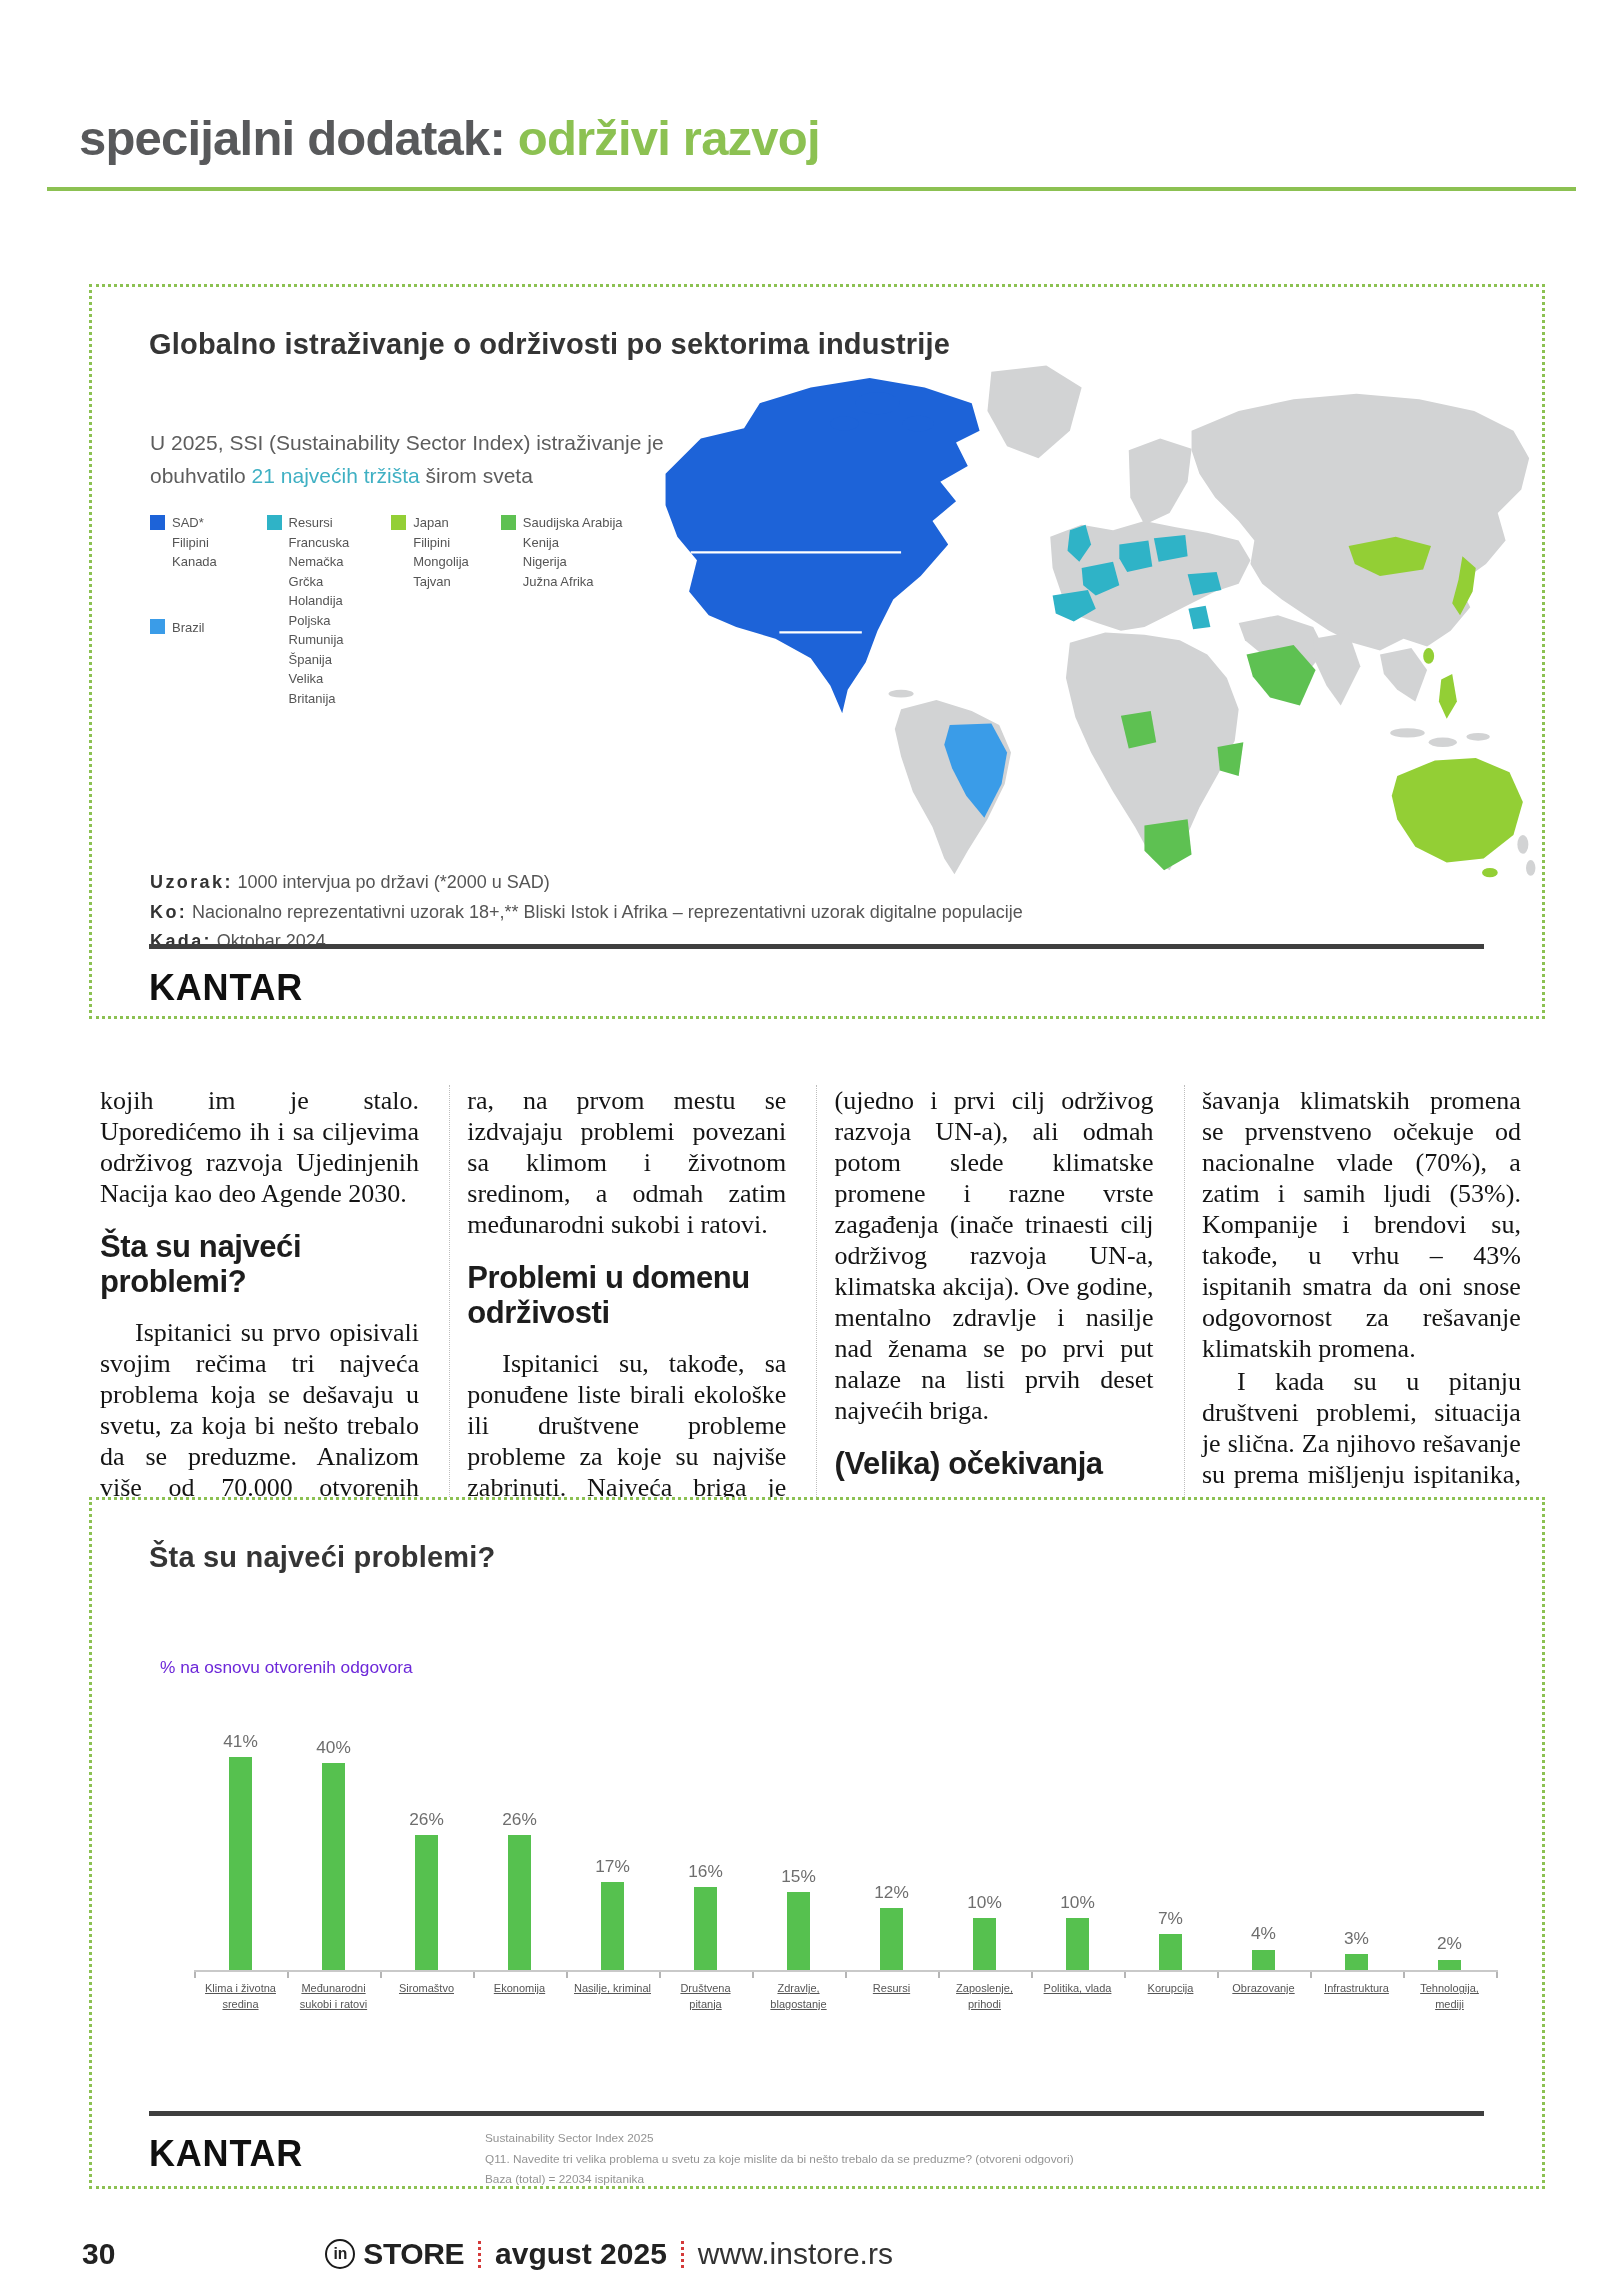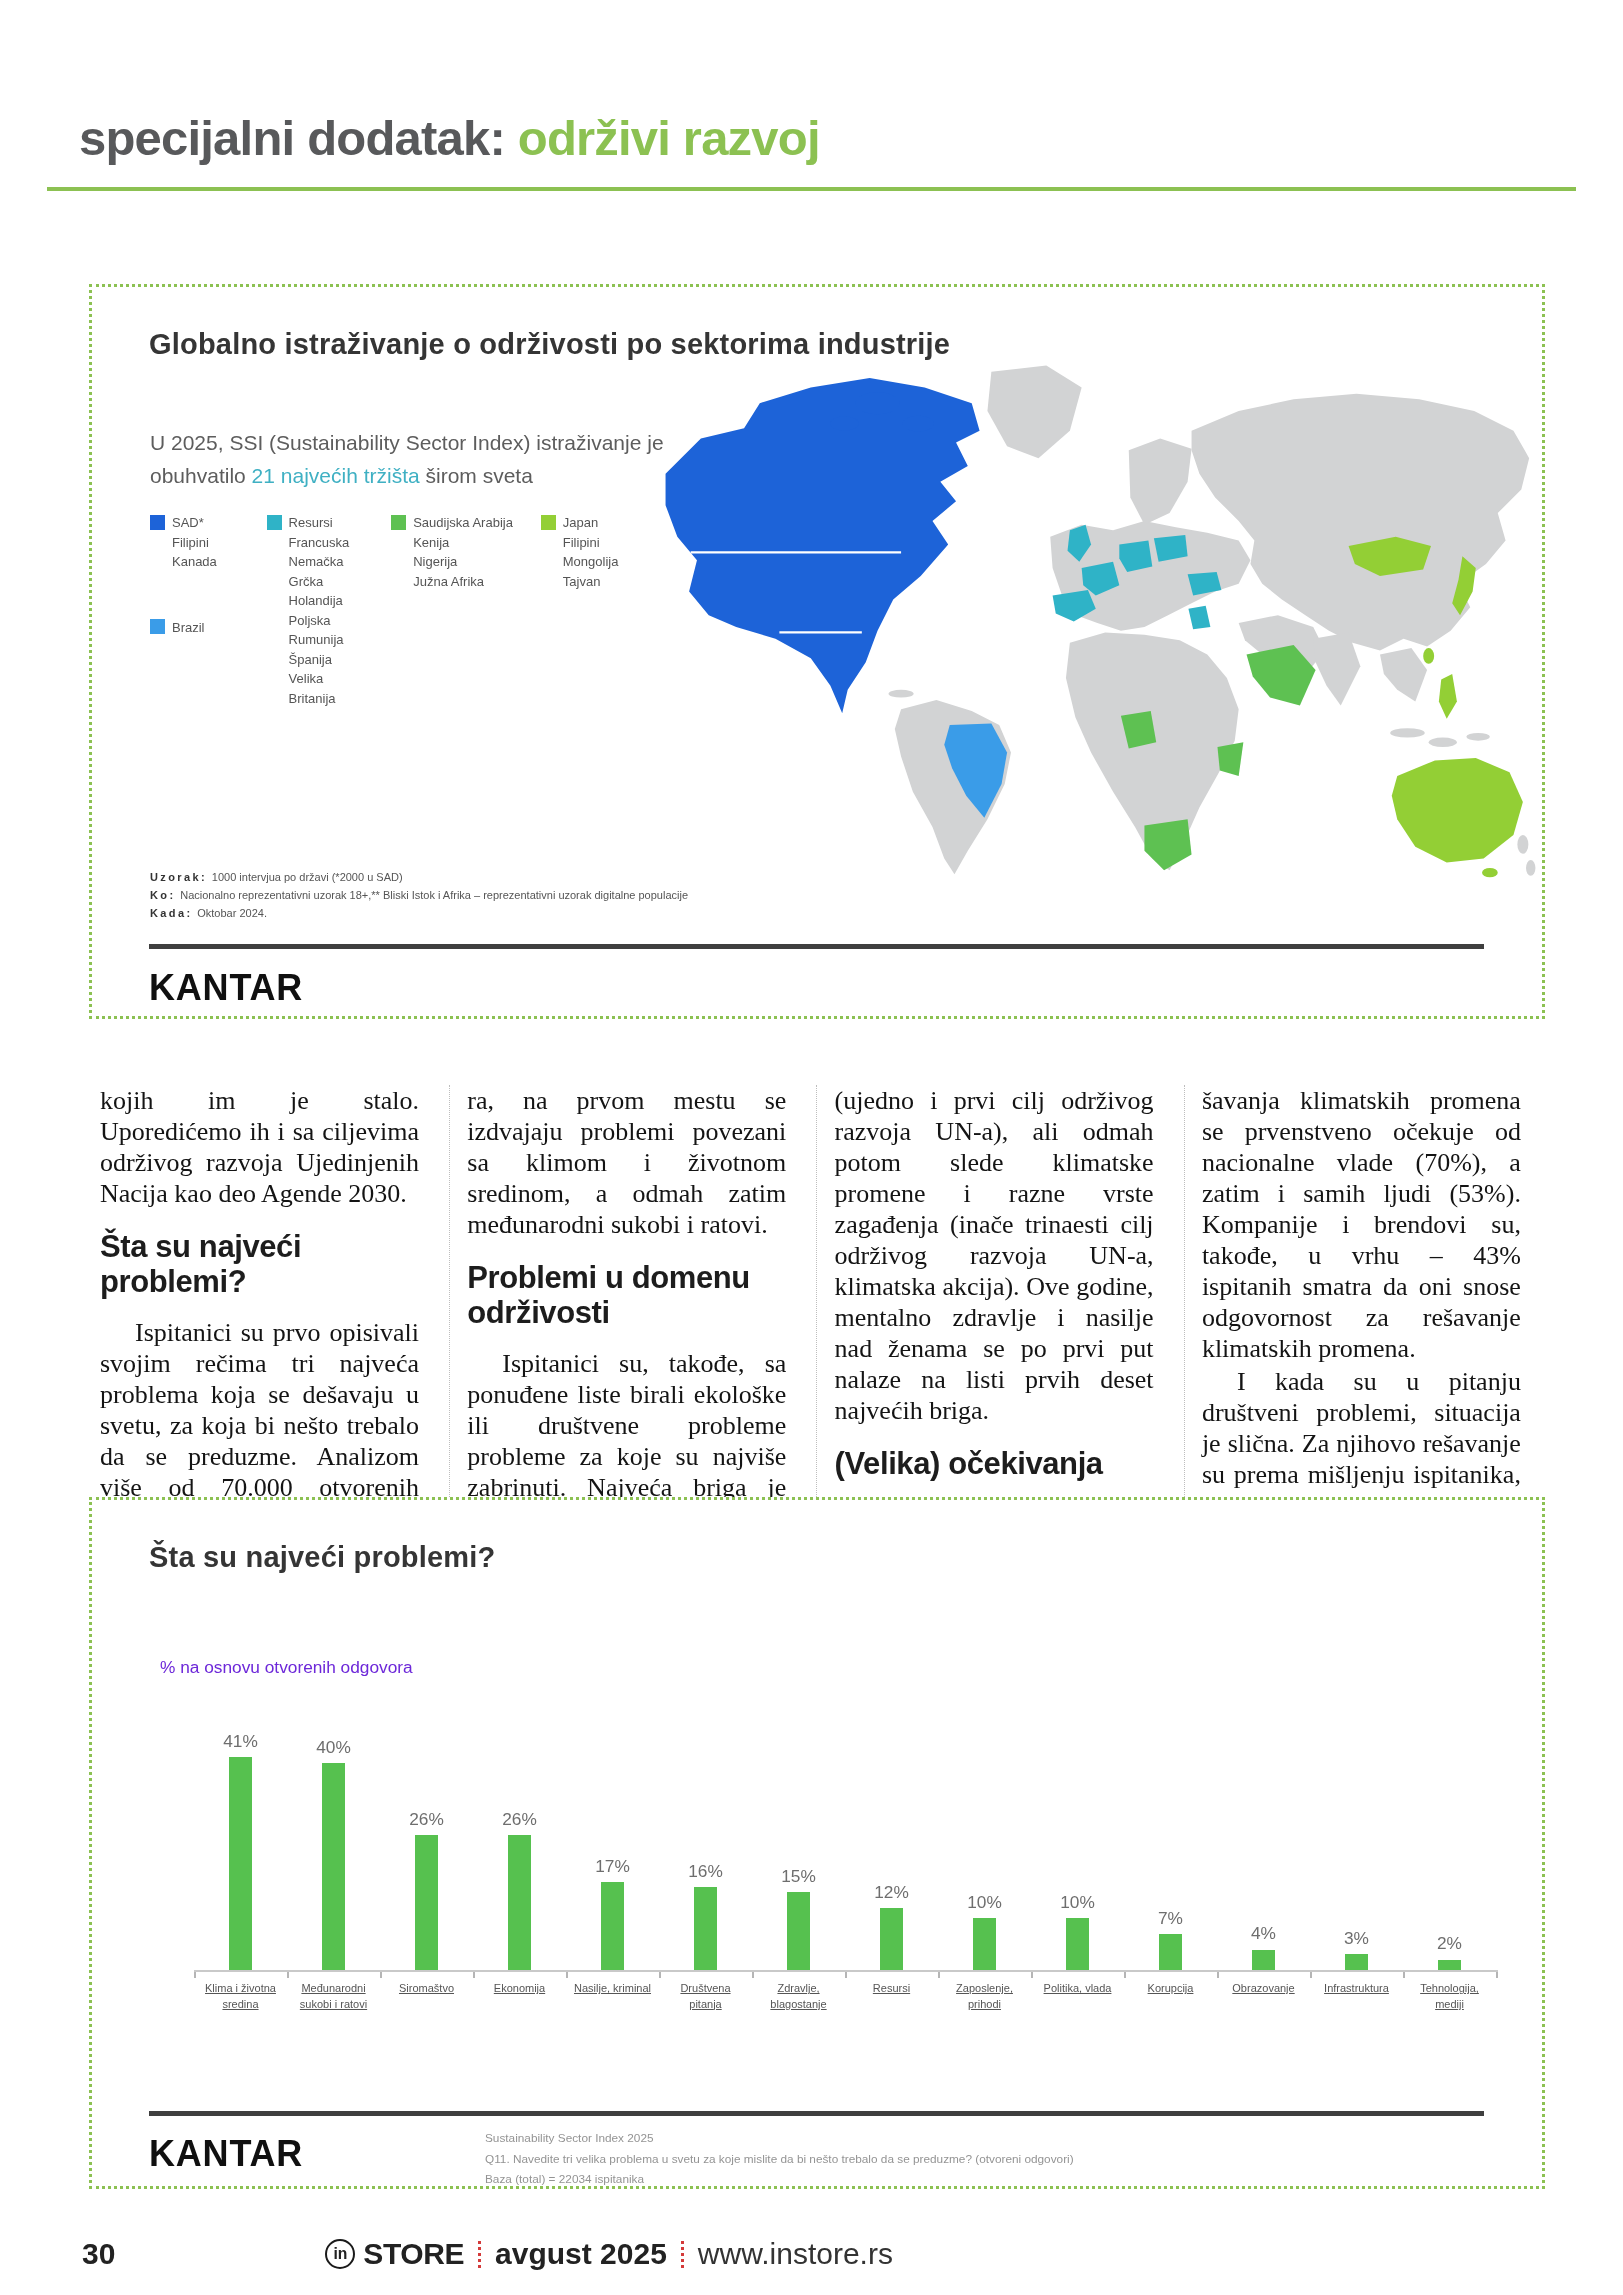--- a/index.html
+++ b/index.html
@@ -31,21 +31,21 @@
   .legend-col.c3{width:126px;}
   .legend-col.c4{width:86px;}
   .legend-group{display:flex;margin-bottom:46px;}
   .legend-chip{flex:0 0 15px;width:15px;height:15px;margin-right:7px;margin-top:1.6px;}
   .legend-items{font-size:13px;color:#555;line-height:1.5;}
 
   
   #world-map{position:absolute;left:550px;top:69px;}
 
   
-  #map-notes{position:absolute;left:58px;top:581px;font-size:11px;line-height:1.65;color:#555;}
+  #map-notes{position:absolute;left:58px;top:581px;font-size:18px;line-height:1.65;color:#555;}
   #map-notes .nlabel{font-weight:bold;color:#333;letter-spacing:2.4px;margin-right:4.7px;}
 
   .box-rule{position:absolute;left:57px;width:1335px;height:4.7px;background:#3f3f3f;}
   #map-box .box-rule{top:657px;}
   #chart-box .box-rule{top:611px;}
   .kantar{position:absolute;left:57px;font-weight:bold;font-size:36px;letter-spacing:0.8px;color:#101010;
     font-family:"Liberation Sans",sans-serif;}
   #map-box .kantar{top:680px;}
   #chart-box .kantar{top:633px;}
 
@@ -133,39 +133,39 @@
             <div>Nemačka</div>
             <div>Grčka</div>
             <div>Holandija</div>
             <div>Poljska</div>
             <div>Rumunija</div>
             <div>Španija</div>
             <div>Velika Britanija</div>
           </div>
         </div>
       </div>
+      <div class="legend-col c4">
+        <div class="legend-group">
+          <span class="legend-chip" style="background: rgb(147, 207, 53);"></span>
+          <div class="legend-items">
+            <div>Japan</div>
+            <div>Filipini</div>
+            <div>Mongolija</div>
+            <div>Tajvan</div>
+          </div>
+        </div>
+      </div>
       <div class="legend-col c3">
         <div class="legend-group">
           <span class="legend-chip" style="background: rgb(94, 193, 82);"></span>
           <div class="legend-items">
             <div>Saudijska Arabija</div>
             <div>Kenija</div>
             <div>Nigerija</div>
             <div>Južna Afrika</div>
-          </div>
-        </div>
-      </div>
-      <div class="legend-col c4">
-        <div class="legend-group">
-          <span class="legend-chip" style="background: rgb(147, 207, 53);"></span>
-          <div class="legend-items">
-            <div>Japan</div>
-            <div>Filipini</div>
-            <div>Mongolija</div>
-            <div>Tajvan</div>
           </div>
         </div>
       </div>
     </div>
 
   <svg id="world-map" width="895" height="534" viewBox="0 0 1140 680">
 
     <g fill="#d2d3d4">
       <path d="M445,20 L515,12 L560,40 L545,95 L505,130 L465,115 L440,70 Z"></path>
       <path d="M330,450 L375,438 L420,452 L455,470 L470,505 L462,545 L440,590 L415,630 L398,660 L385,640 L370,600 L345,555 L330,510 L322,475 Z"></path>

